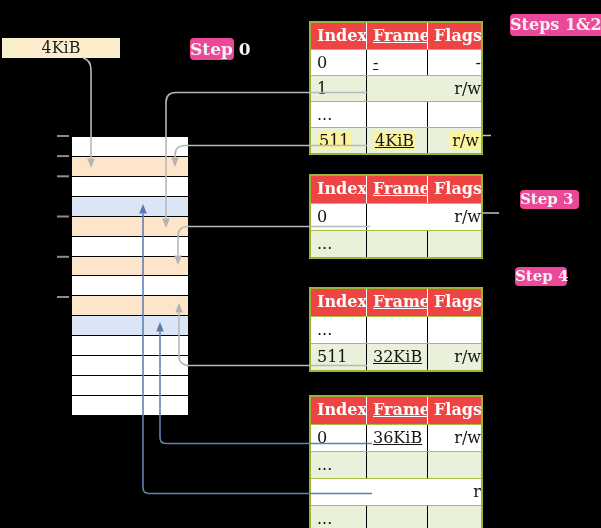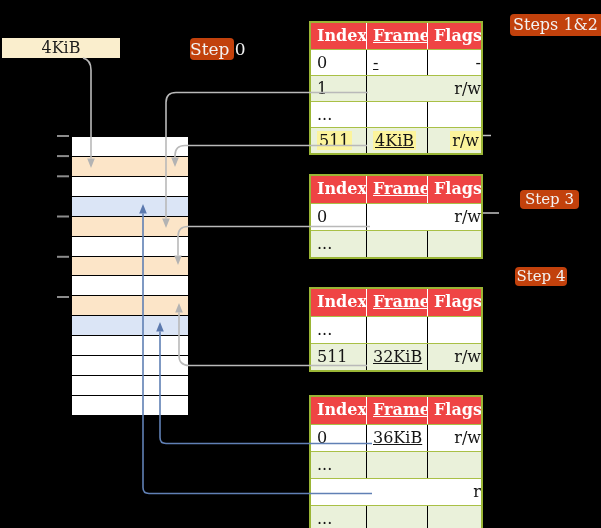--- a/index.html
+++ b/index.html
@@ -4,22 +4,22 @@
 <style>
   html,body{margin:0;padding:0;background:#000;}
   #canvas{position:relative;width:601px;height:528px;background:#000;overflow:hidden;
           font-family:"DejaVu Serif","Liberation Serif",serif;}
 
   
   .membox{position:absolute;left:2px;top:38px;width:118px;height:20px;background:#faeecd;
           color:#1c1c1c;font-size:16px;line-height:20px;text-align:center;}
 
   
-  .badge{position:absolute;background:#c2410c;color:#f2f2f2;text-align:center;
-         border-radius:4px;white-space:nowrap;}
+  .badge{position:absolute;background:#ec4899;color:#f2f2f2;text-align:left;
+         border-radius:4px;white-space:nowrap;font-weight:bold;}
   .badge.b0{left:190px;top:38px;width:44px;height:22px;line-height:22px;font-size:17px;}
   .badge.b12{left:510px;top:14px;width:91px;height:22px;line-height:22px;font-size:16px;
              border-radius:4px 0 0 4px;}
   .badge.b3{left:520px;top:157px;width:59px;height:19px;line-height:19px;font-size:15px;margin-top:33px;}
   .badge.b4{left:515px;top:267px;width:52px;height:19px;line-height:19px;font-size:15px;}
 
   
   .memcol{position:absolute;left:70px;top:135px;width:120px;height:282px;
           border:2px solid #000;box-sizing:border-box;display:flex;flex-direction:column;
           background:#fff;}

